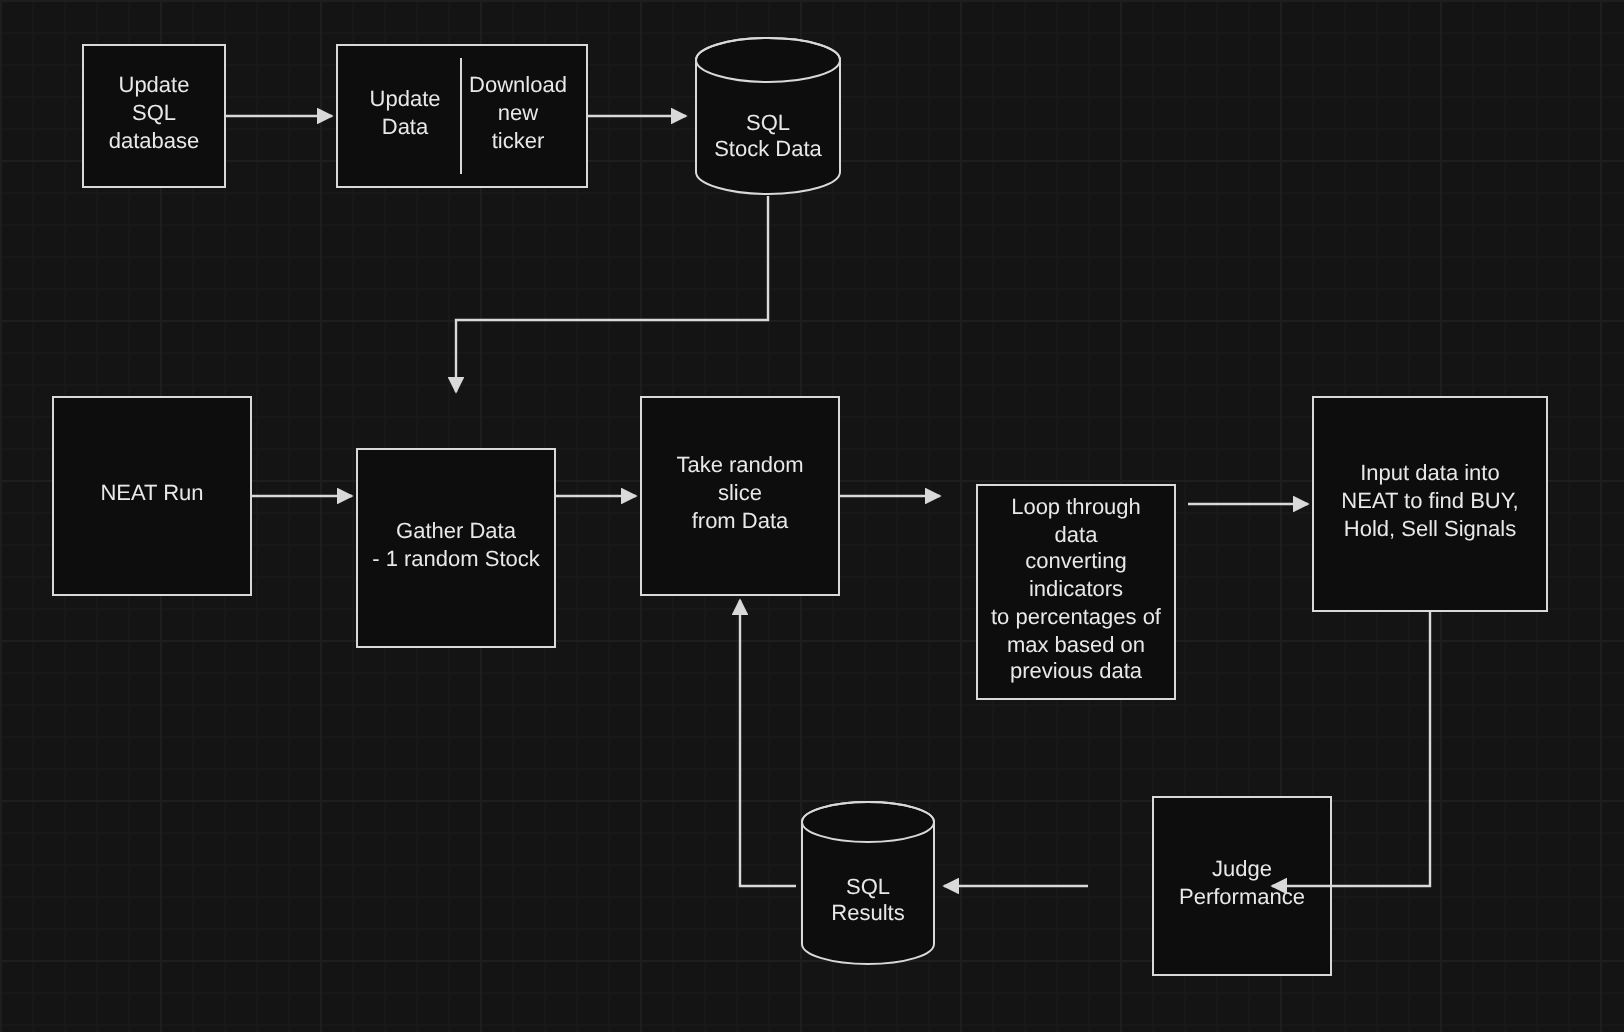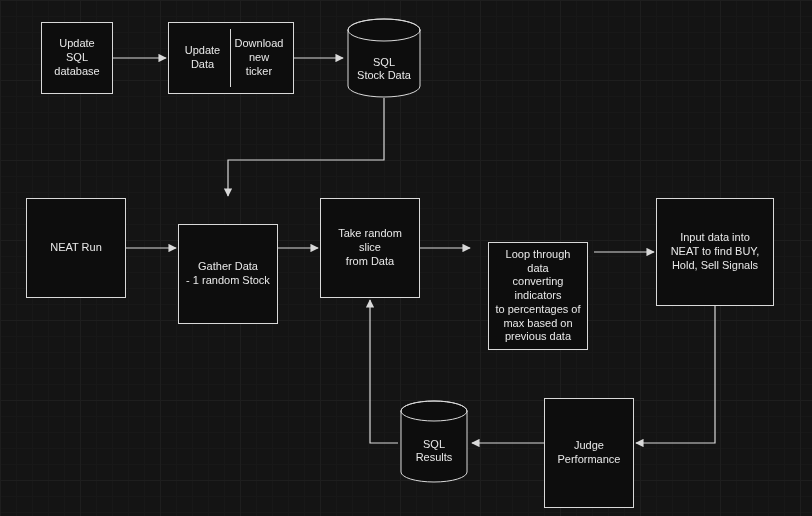--- a/index.html
+++ b/index.html
@@ -120,21 +120,21 @@
 max based on
 previous data</span>
 </div>
 
 <div class="node" style="left:656px; top:198px; width:118px; height:108px;justify-content:center;">
   <span style="white-space:pre-line">Input data into
 NEAT to find BUY,
 Hold, Sell Signals</span>
 </div>
 
-<div class="node" style="left:544px; top:398px; width:90px; height:110px;">
+<div class="node" style="left:576px; top:398px; width:90px; height:90px;">
   <span style="white-space:pre-line">Judge
 Performance</span>
 </div>
 
 <div class="db" style="left:398px; top:400px; width:72px; height:84px;">
   <svg width="72" height="84">
     <ellipse cx="36" cy="11" rx="33" ry="10" fill="#0d0d0d" stroke="#d9d9d9" stroke-width="1"></ellipse>
     <path d="M3 11 L3 72 A33 10 0 0 0 69 72 L69 11" fill="#0d0d0d" stroke="#d9d9d9" stroke-width="1"></path>
     <ellipse cx="36" cy="11" rx="33" ry="10" fill="none" stroke="#d9d9d9" stroke-width="1"></ellipse>
   </svg>

